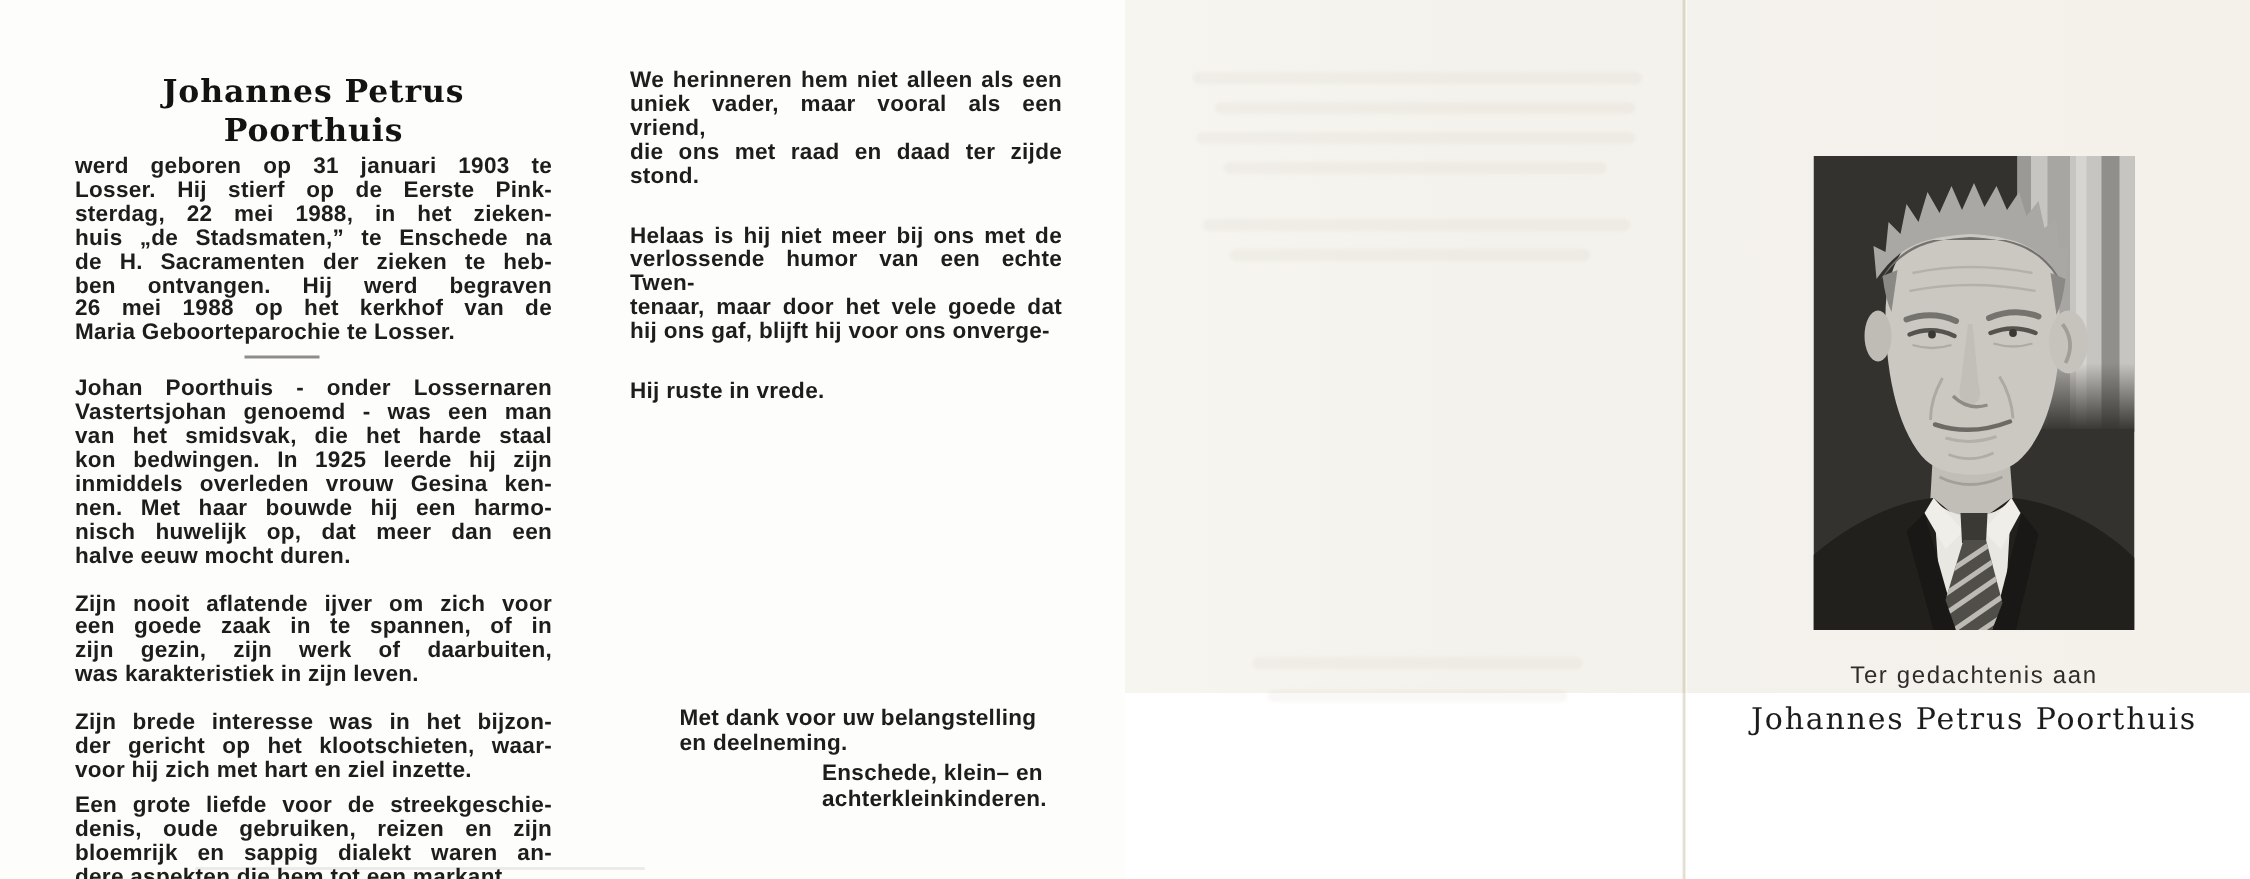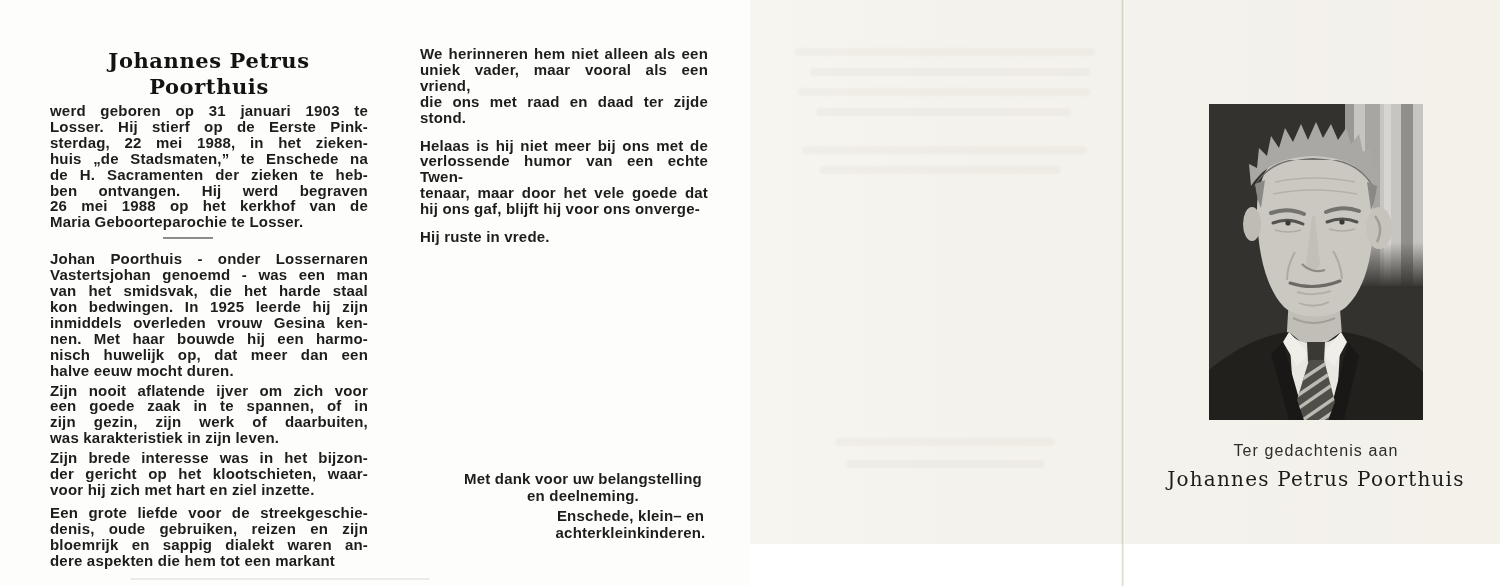--- a/index.html
+++ b/index.html
@@ -15,30 +15,30 @@
   .col1{left:50px;top:48px;width:318px;}
   .col2{left:420px;top:46px;width:288px;}
 
   .title{font-family:"DejaVu Serif","Liberation Serif",serif;font-weight:bold;
          font-size:21px;line-height:26px;letter-spacing:0.6px;text-align:center;
          color:#131311;margin-bottom:3px;}
 
   .para{margin:0;font-weight:bold;}
   .justify .ln{text-align:justify;text-align-last:justify;}
   .justify .ln:last-child{text-align-last:left;}
-  .mt4{margin-top:4px;} .mt7{margin-top:7px;} .mt8{margin-top:12px;}
+  .mt4{margin-top:16px;} .mt7{margin-top:7px;} .mt8{margin-top:24px;}
 
   .divider{width:50px;height:2px;background:#8f8d88;margin:7px 0 12px 113px;}
 
   .thanks{position:absolute;left:453px;top:470px;width:260px;
-          font-size:15px;line-height:17.3px;letter-spacing:0.2px;text-align:center;}
+          font-size:15px;line-height:17.3px;letter-spacing:0.2px;}
   .signature{margin-left:95px;margin-top:2px;}
 
   
-  .page-right{position:absolute;left:750px;top:0;width:750px;height:544px;
+  .page-right{position:absolute;left:750px;top:0;width:750px;height:462px;
               background:linear-gradient(to right,#f6f5f0 0%,#f4f2ec 30%,#f3f1ea 100%);}
   .fold{position:absolute;left:371px;top:0;width:4px;height:586px;
         background:linear-gradient(to right,rgba(158,142,104,0) 0%,rgba(158,142,104,0.35) 45%,rgba(255,255,255,0.6) 80%,rgba(158,142,104,0) 100%);}
   .ghost{position:absolute;background:rgba(168,156,126,0.07);height:8px;border-radius:4px;filter:blur(1px);}
 
   .photo{position:absolute;left:459px;top:104px;width:214px;height:316px;}
   .photo svg{display:block;}
 
   .caption{position:absolute;left:390px;top:441px;width:352px;text-align:center;}
   .caption-l1{font-size:16px;letter-spacing:1.1px;color:#2e2d2b;line-height:20px;}

